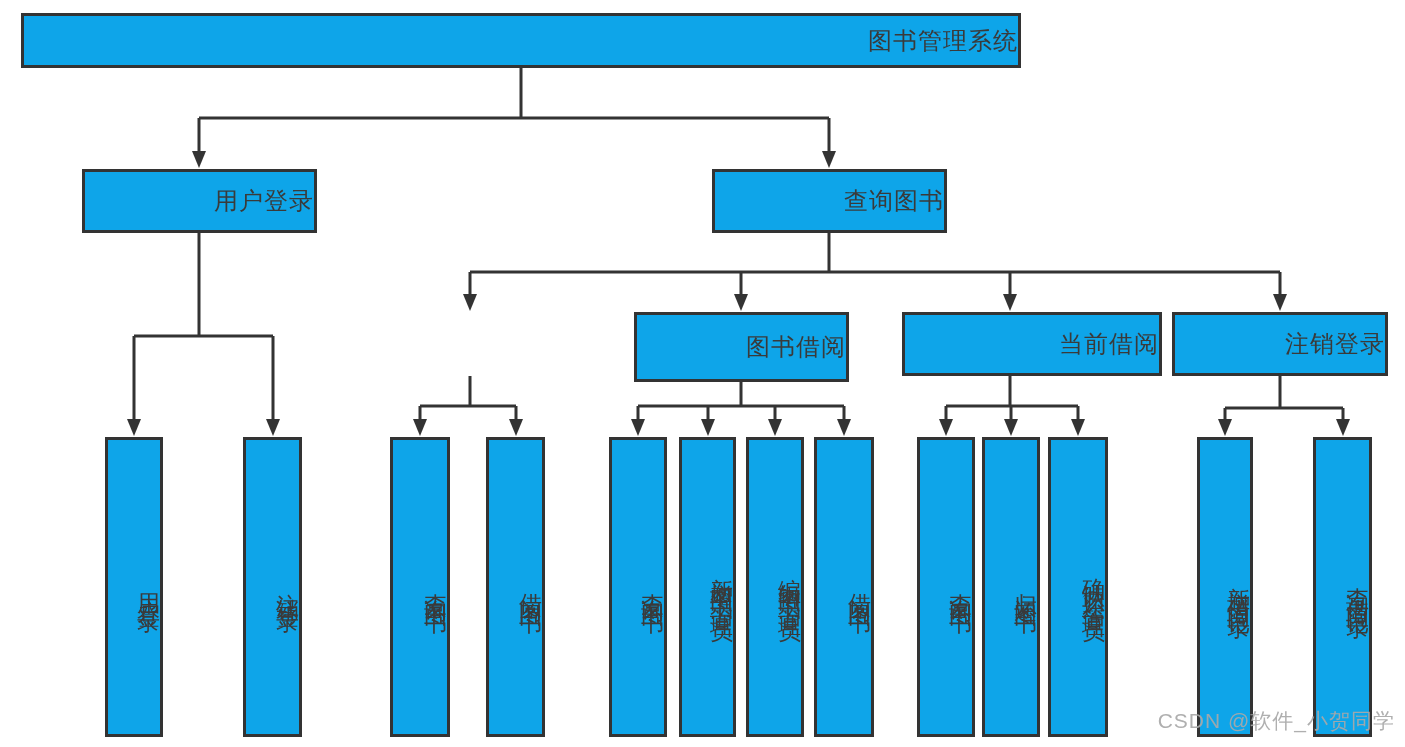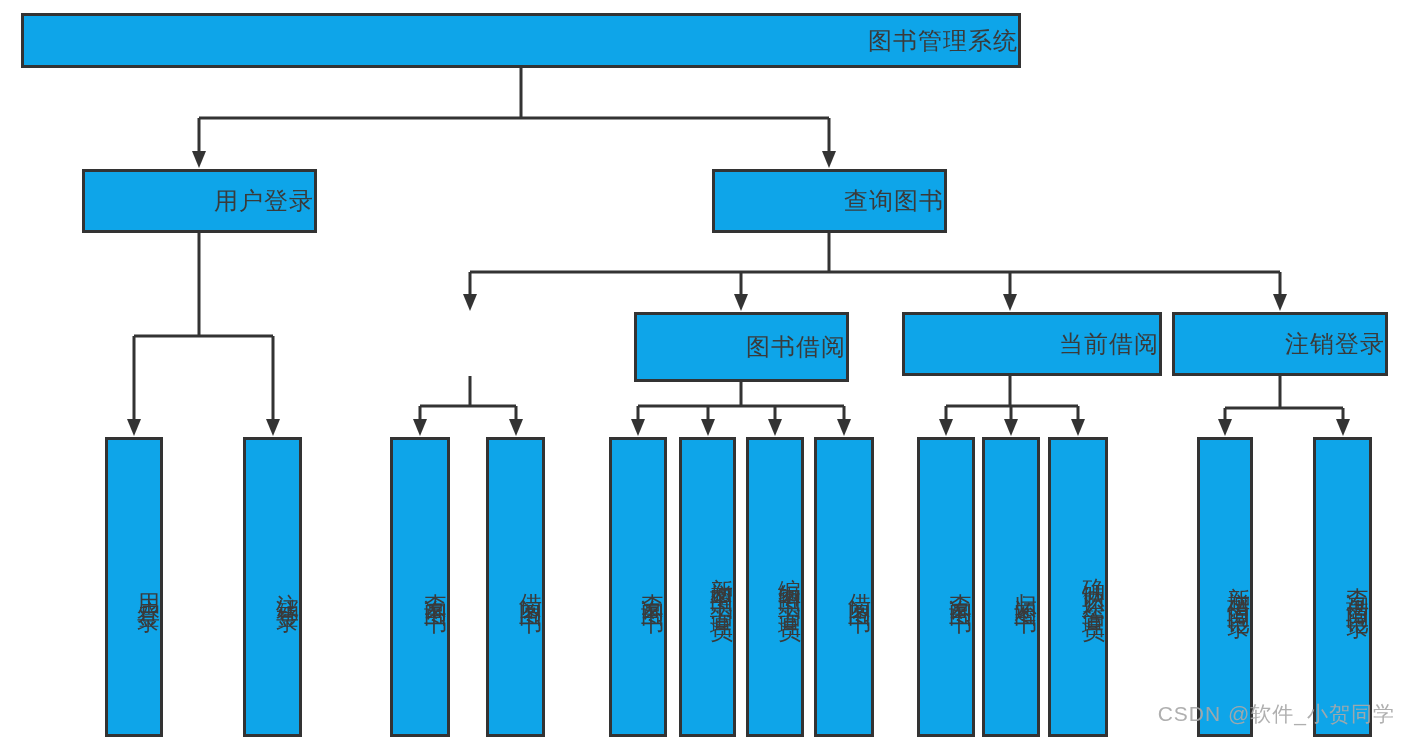--- a/index.html
+++ b/index.html
@@ -32,21 +32,21 @@
   .vbox .vtext {
     writing-mode: vertical-rl;
     text-orientation: mixed;
     letter-spacing: 6px;
     line-height: 1;
     white-space: nowrap;
   }
   .watermark {
     position: absolute;
     right: 10px;
-    bottom: 19px;
+    bottom: 12px;
     font-size: 21px;
     color: rgba(168,168,168,0.92);
     letter-spacing: 1px;
     white-space: nowrap;
     z-index: 5;
   }
 </style>
 </head>
 <body>
 

